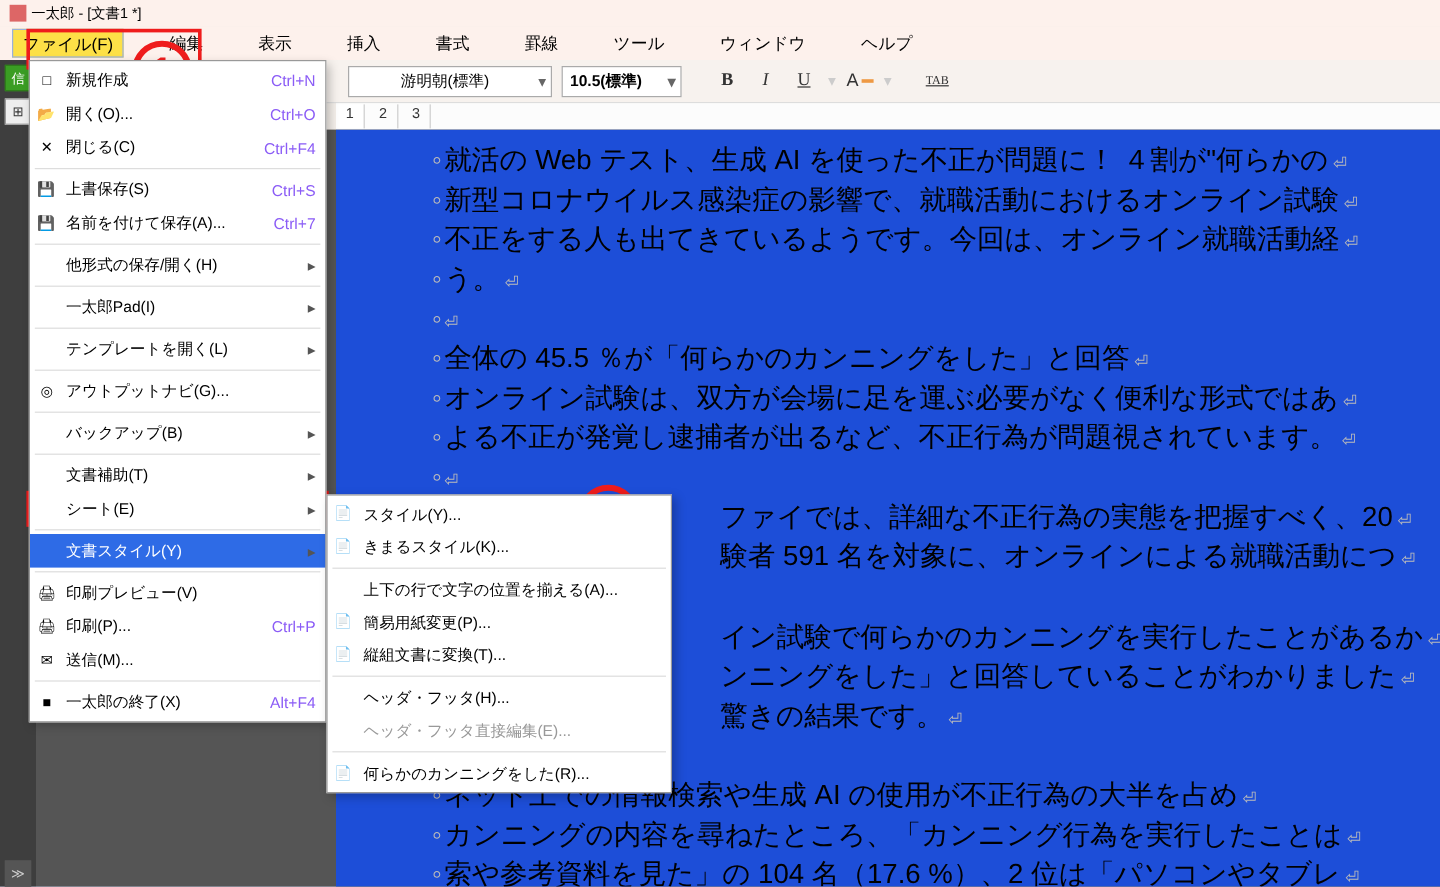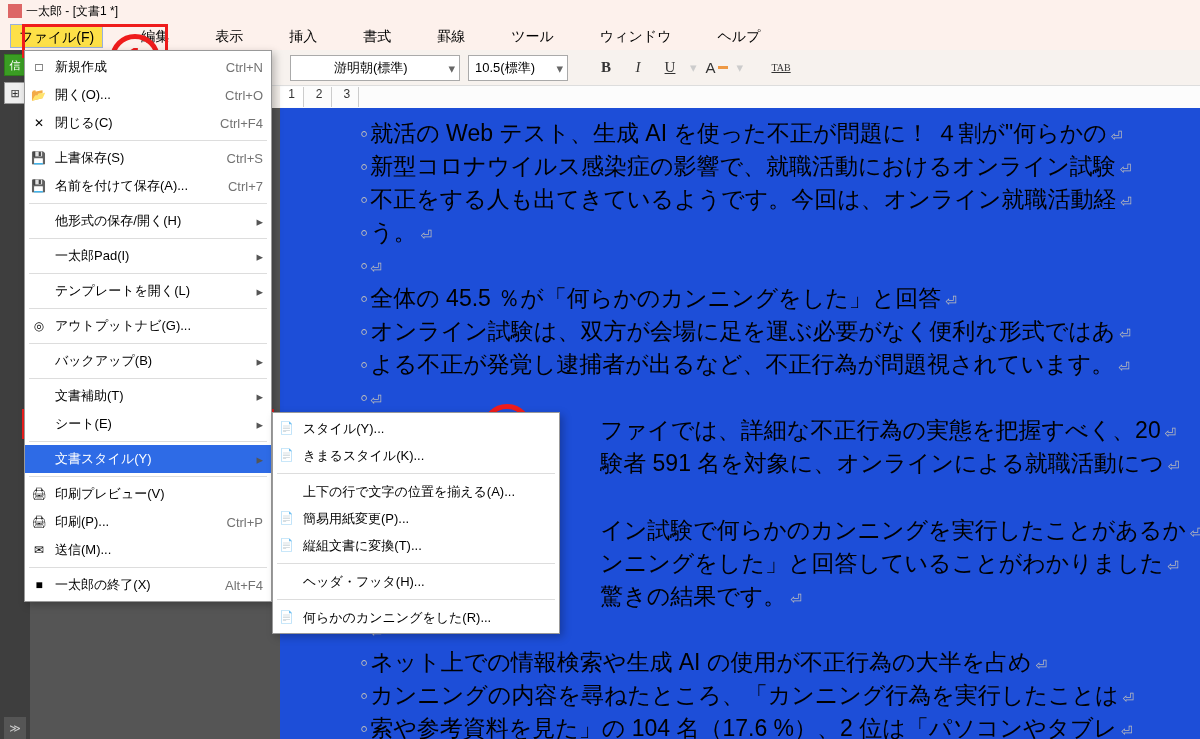--- a/index.html
+++ b/index.html
@@ -54,21 +54,21 @@
   position: relative;
   display: inline-flex;
   align-items: center;
 }
 .combo::after {
   content: "▾";
   position: absolute; right: 4px; top: 50%; transform: translateY(-50%);
   color: #666;
 }
 .combo.font { width: 170px; padding-left: 43px; }
-.combo.size { width: 100px; }
+.combo.size { width: 100px; font-weight: bold; }
 .fmt-btn { width: 24px; height: 24px; display:inline-flex; align-items:center; justify-content:center; font-family: Georgia, serif; font-size: 15px; color:#333; }
 .fmt-B { font-weight: bold; }
 .fmt-I { font-style: italic; }
 .fmt-U { text-decoration: underline; }
 .fmt-A { font-family: sans-serif; }
 .fmt-A .hl { display:inline-block; width:10px; height:3px; background:#e94; margin-left:2px; }
 .fmt-tab { font-size: 10px; letter-spacing: 0; text-decoration: underline; }
 .ruler-row {
   height: 40px;
   background: #fcfcfc;
@@ -125,21 +125,21 @@
   font-size: 13px;
   padding: 2px 0;
   z-index: 10;
 }
 .file-menu .mi {
   display: flex; align-items: center;
   padding: 4px 8px 4px 30px;
   position: relative;
   height: 28px;
 }
-.file-menu .mi .shortcut { margin-left: auto; color:#737373; }
+.file-menu .mi .shortcut { margin-left: auto; color:#8b5cf6; }
 .file-menu .mi .arr { margin-left:auto; color:#555; }
 .file-menu .mi .mi-icon {
   position:absolute; left:6px; top:50%; transform:translateY(-50%);
   width:16px; height:16px; display:flex;align-items:center;justify-content:center;
   font-size:12px;
 }
 .file-menu .mi.highlight { background:#2e6be6; color:#fff; }
 .file-menu .sep { height:1px; background:#ddd; margin:3px 4px; }
 
 
@@ -363,20 +363,23 @@
       <span>簡易用紙変更(P)...</span>
     </div>
     <div class="mi">
       <span class="mi-icon">📄</span>
       <span>縦組文書に変換(T)...</span>
     </div>
     <div class="sep"></div>
     <div class="mi">
       <span>ヘッダ・フッタ(H)...</span>
     </div>
+    <div class="mi disabled">
+      <span>ヘッダ・フッタ直接編集(E)...</span>
+    </div>
     <div class="sep"></div>
     <div class="mi">
       <span class="mi-icon">📄</span>
       <span>何らかのカンニングをした(R)...</span>
     </div>
   </div>
 
 <div class="anno-box" style="left:22px; top:24px; width:146px; height:34px;"></div>
 <div class="anno-circle" style="left:110px; top:34px;">1</div>
 

